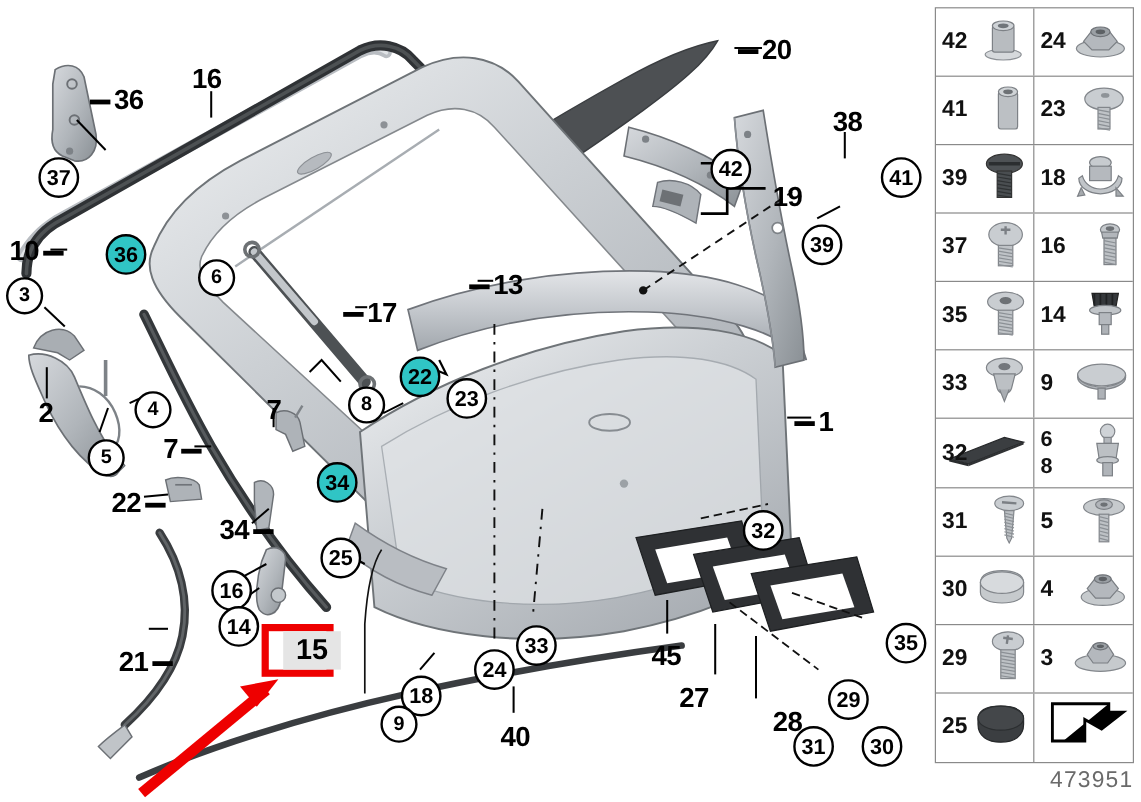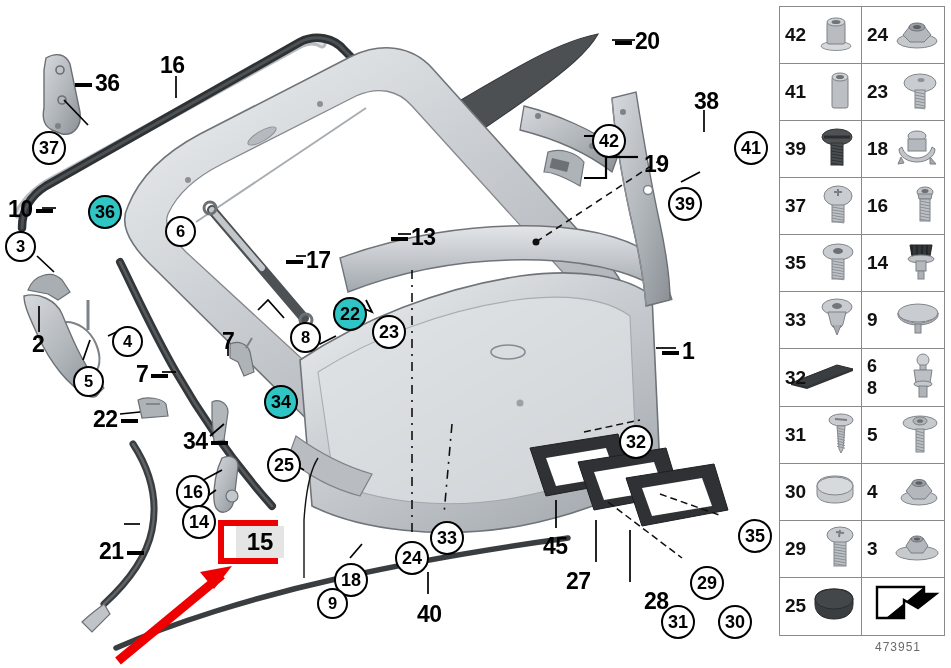--- a/index.html
+++ b/index.html
@@ -33,21 +33,21 @@
   #legend{position:absolute;box-sizing:border-box;border:1.5px solid #8a8a8a;background:#fff;}
   .lrow{display:flex;width:100%;box-sizing:border-box;border-bottom:1.3px solid #8a8a8a;}
   .lrow:last-child{border-bottom:none;}
   .lcell{position:relative;box-sizing:border-box;width:50%;display:flex;align-items:center;
          padding-left:5px;overflow:hidden;}
   .lcell.left{border-right:1.3px solid #8a8a8a;}
   .lnum{font-weight:bold;font-size:19px;color:#111;z-index:2;font-family:"Liberation Sans",sans-serif;}
   .lnums{display:flex;flex-direction:column;justify-content:space-between;height:76%;z-index:2;}
   .lnums .lnum{font-size:18px;}
   .part{position:absolute;right:4px;top:50%;transform:translateY(-50%);}
-  #watermark{position:absolute;font-size:12px;color:#6a6a6a;letter-spacing:1px;
+  #watermark{position:absolute;font-size:19px;color:#6a6a6a;letter-spacing:1px;
              font-family:"Liberation Sans",sans-serif;}
 </style>
 </head>
 <body>
 
 <div id="root">
 
   <div id="illus">
     <svg width="775" height="668" viewBox="0 0 775 668">
       <defs>

